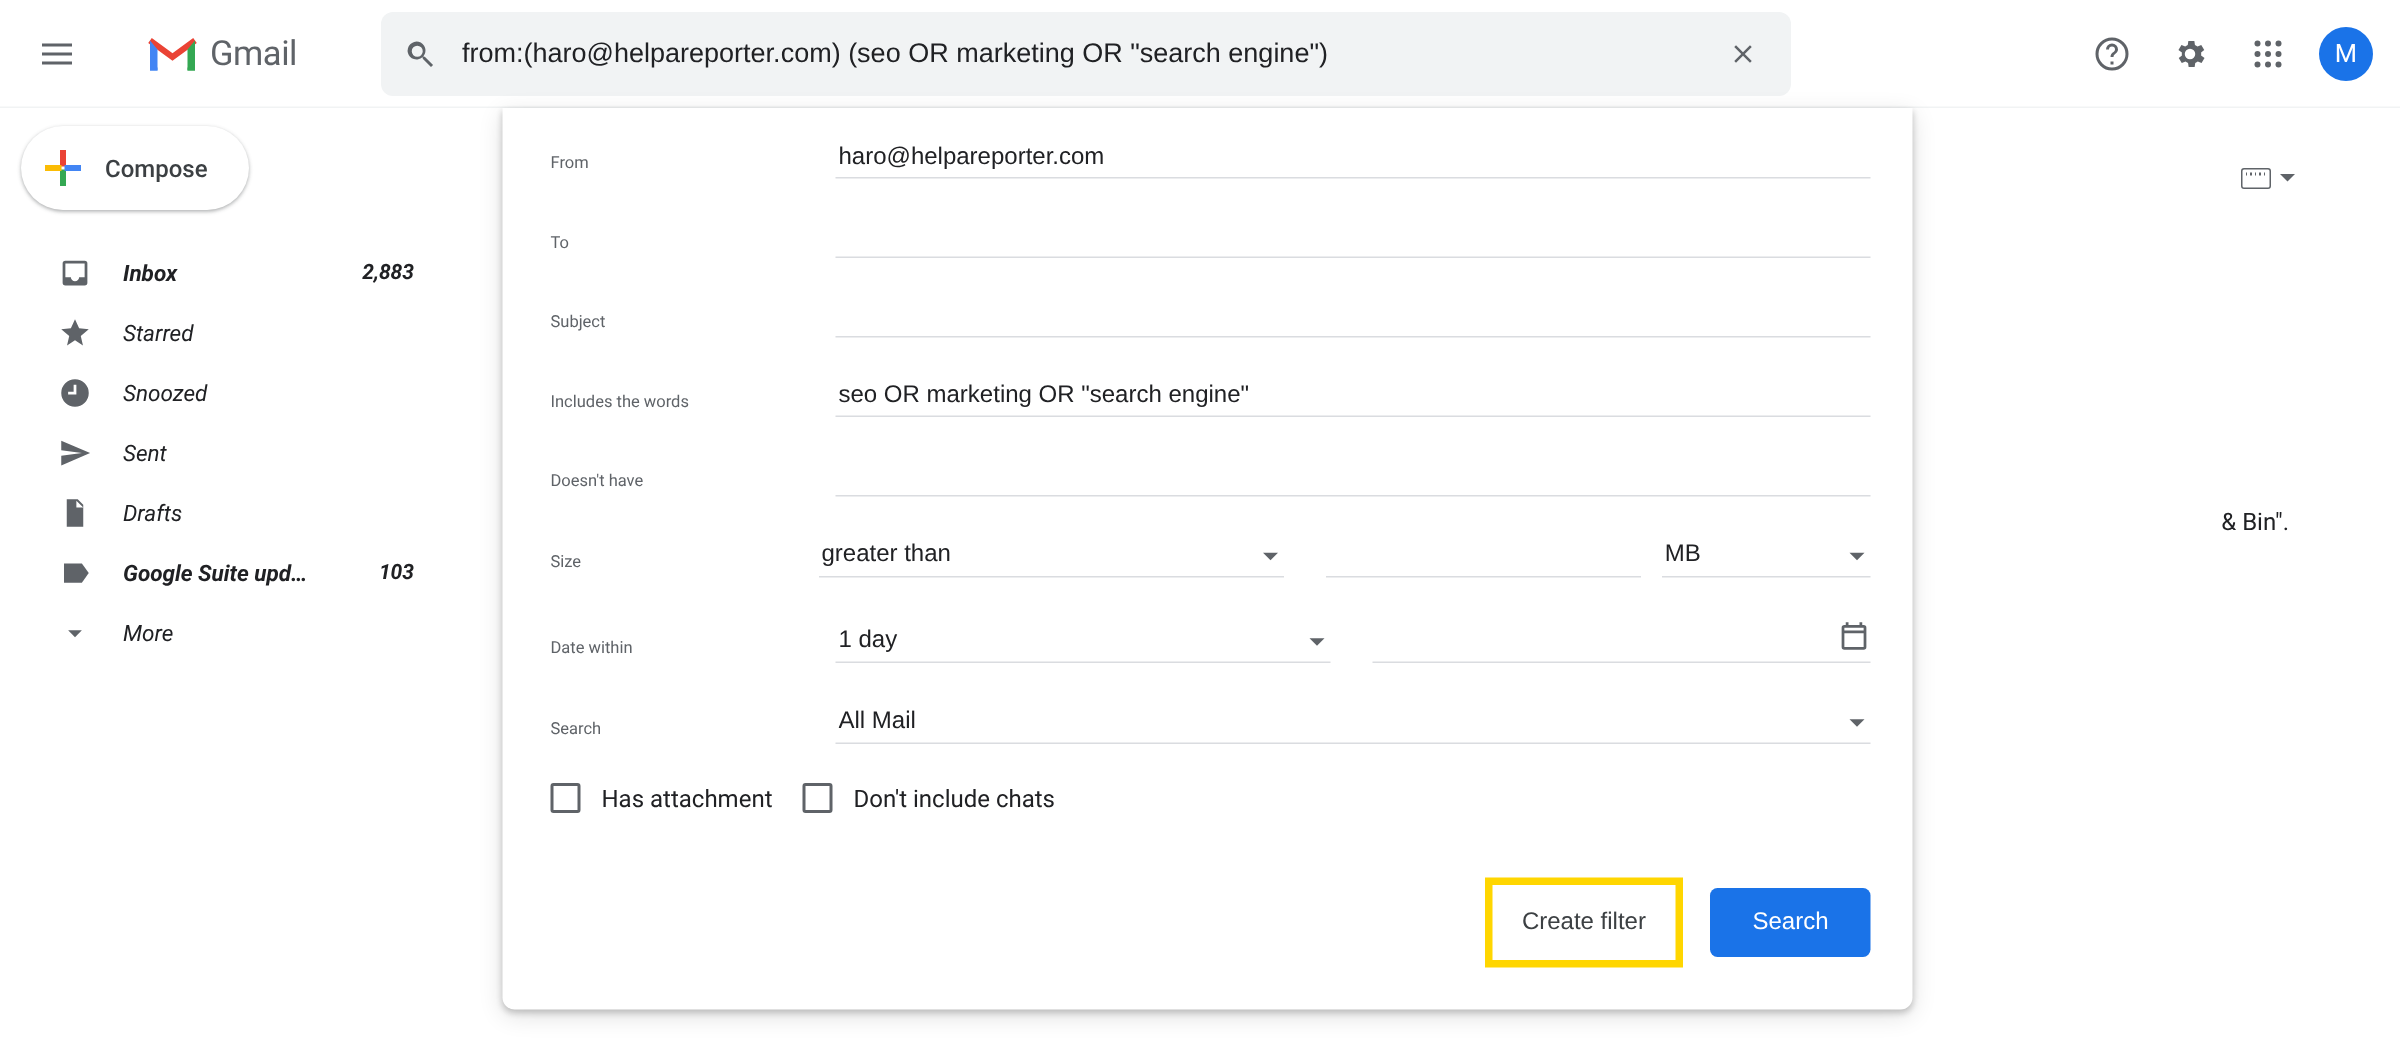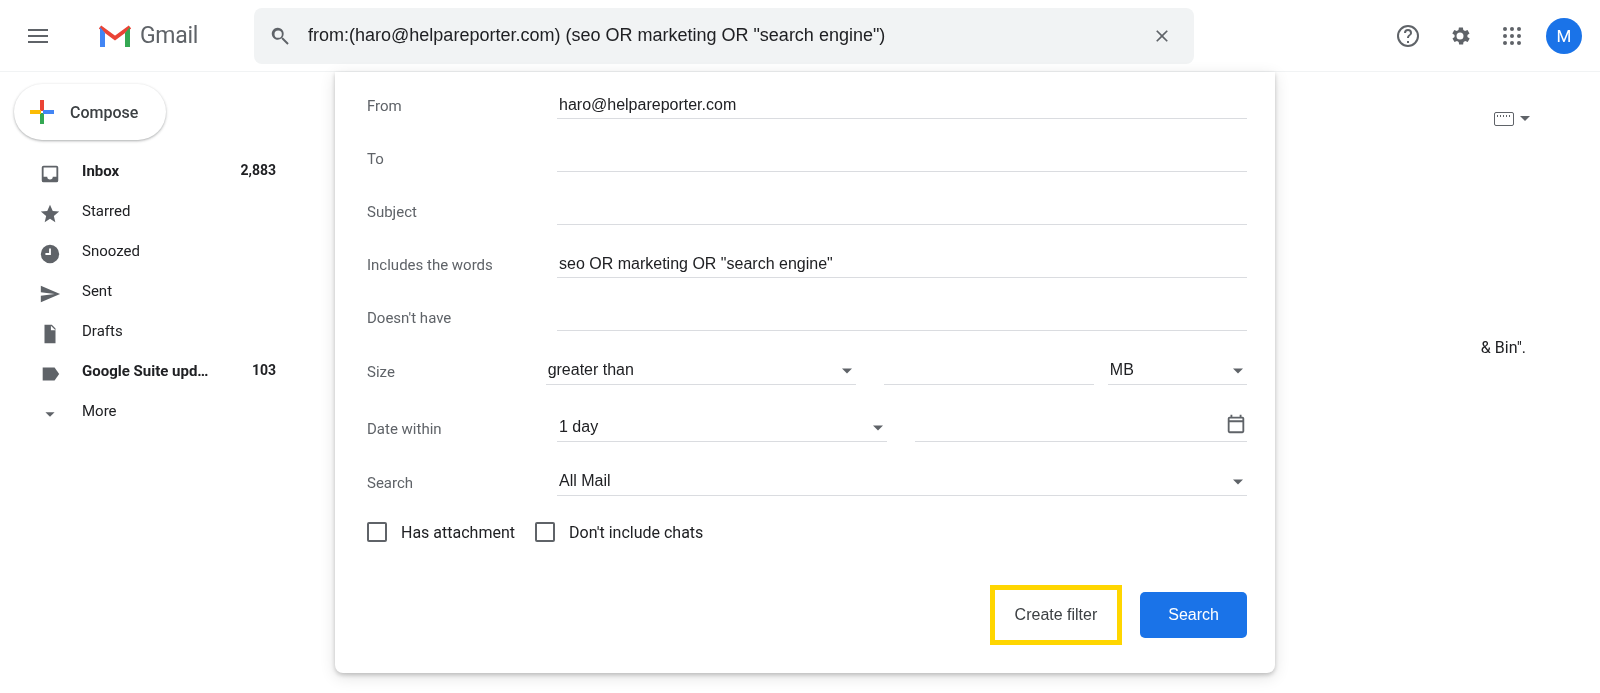--- a/index.html
+++ b/index.html
@@ -72,21 +72,21 @@
     box-shadow:0 1px 3px rgba(60,64,67,.3), 0 1px 2px rgba(60,64,67,.15);
     background:#fff;
     cursor:pointer;
     margin-left:4px;
     margin-bottom:22px;
   }
   .compose-plus { width:28px;height:28px; position:relative; margin-right:14px;}
   .compose-text { font-size:16px; color:#3c4043; font-weight:500;}
 
   .nav-list { list-style:none; }
-  .nav-item { display:flex; align-items:flex-start; height:40px; padding:0 14px 0 28px; border-radius:0 20px 20px 0; cursor:pointer; font-size:15px; color:#202124;}
+  .nav-item { display:flex; align-items:center; height:40px; padding:0 14px 0 28px; border-radius:0 20px 20px 0; cursor:pointer; font-size:15px; color:#202124;font-style:italic;}
   .nav-item .icon { width:24px; height:24px; margin-right:20px; color:#5f6368; display:flex;align-items:center;justify-content:center;}
   .nav-item .label { flex:1; white-space:nowrap; overflow:hidden; text-overflow:ellipsis;}
   .nav-item .count { font-size:14px; color:#5f6368;}
   .nav-item.bold .label, .nav-item.bold .count { font-weight:700; color:#202124;}
 
   
   .main-area { flex:1; position:relative; padding-top:30px;}
   .main-top-right { position:absolute; top:40px; right:70px; display:flex; align-items:center; color:#5f6368; font-size:14px;}
   .keyboard-icon { width:20px;height:14px;border:1px solid #5f6368; border-radius:2px; display:inline-block; margin-right:6px; position:relative;}
   .keyboard-icon::after{content:""; position:absolute; left:2px; right:2px; top:2px; height:2px; background:repeating-linear-gradient(90deg,#5f6368 0,#5f6368 1px,transparent 1px,transparent 3px);}
@@ -98,21 +98,21 @@
     left:335px;
     top:72px;
     width:940px;
     background:#fff;
     box-shadow:0 2px 4px rgba(0,0,0,.2), 0 4px 16px rgba(0,0,0,.12);
     border-radius:0 0 8px 8px;
     padding:20px 28px 28px 32px;
     z-index:50;
   }
   .frow { display:flex; align-items:flex-end; margin-bottom:26px;}
-  .frow .flabel { width:190px; font-size:15px; color:#5f6368; padding-bottom:4px;}
+  .frow .flabel { width:190px; font-size:11px; color:#5f6368; padding-bottom:4px;}
   .finput {
     flex:1;
     border:none;
     border-bottom:1px solid #dadce0;
     font-size:16px;
     padding:4px 2px;
     outline:none;
     color:#202124;
     background:transparent;
   }

